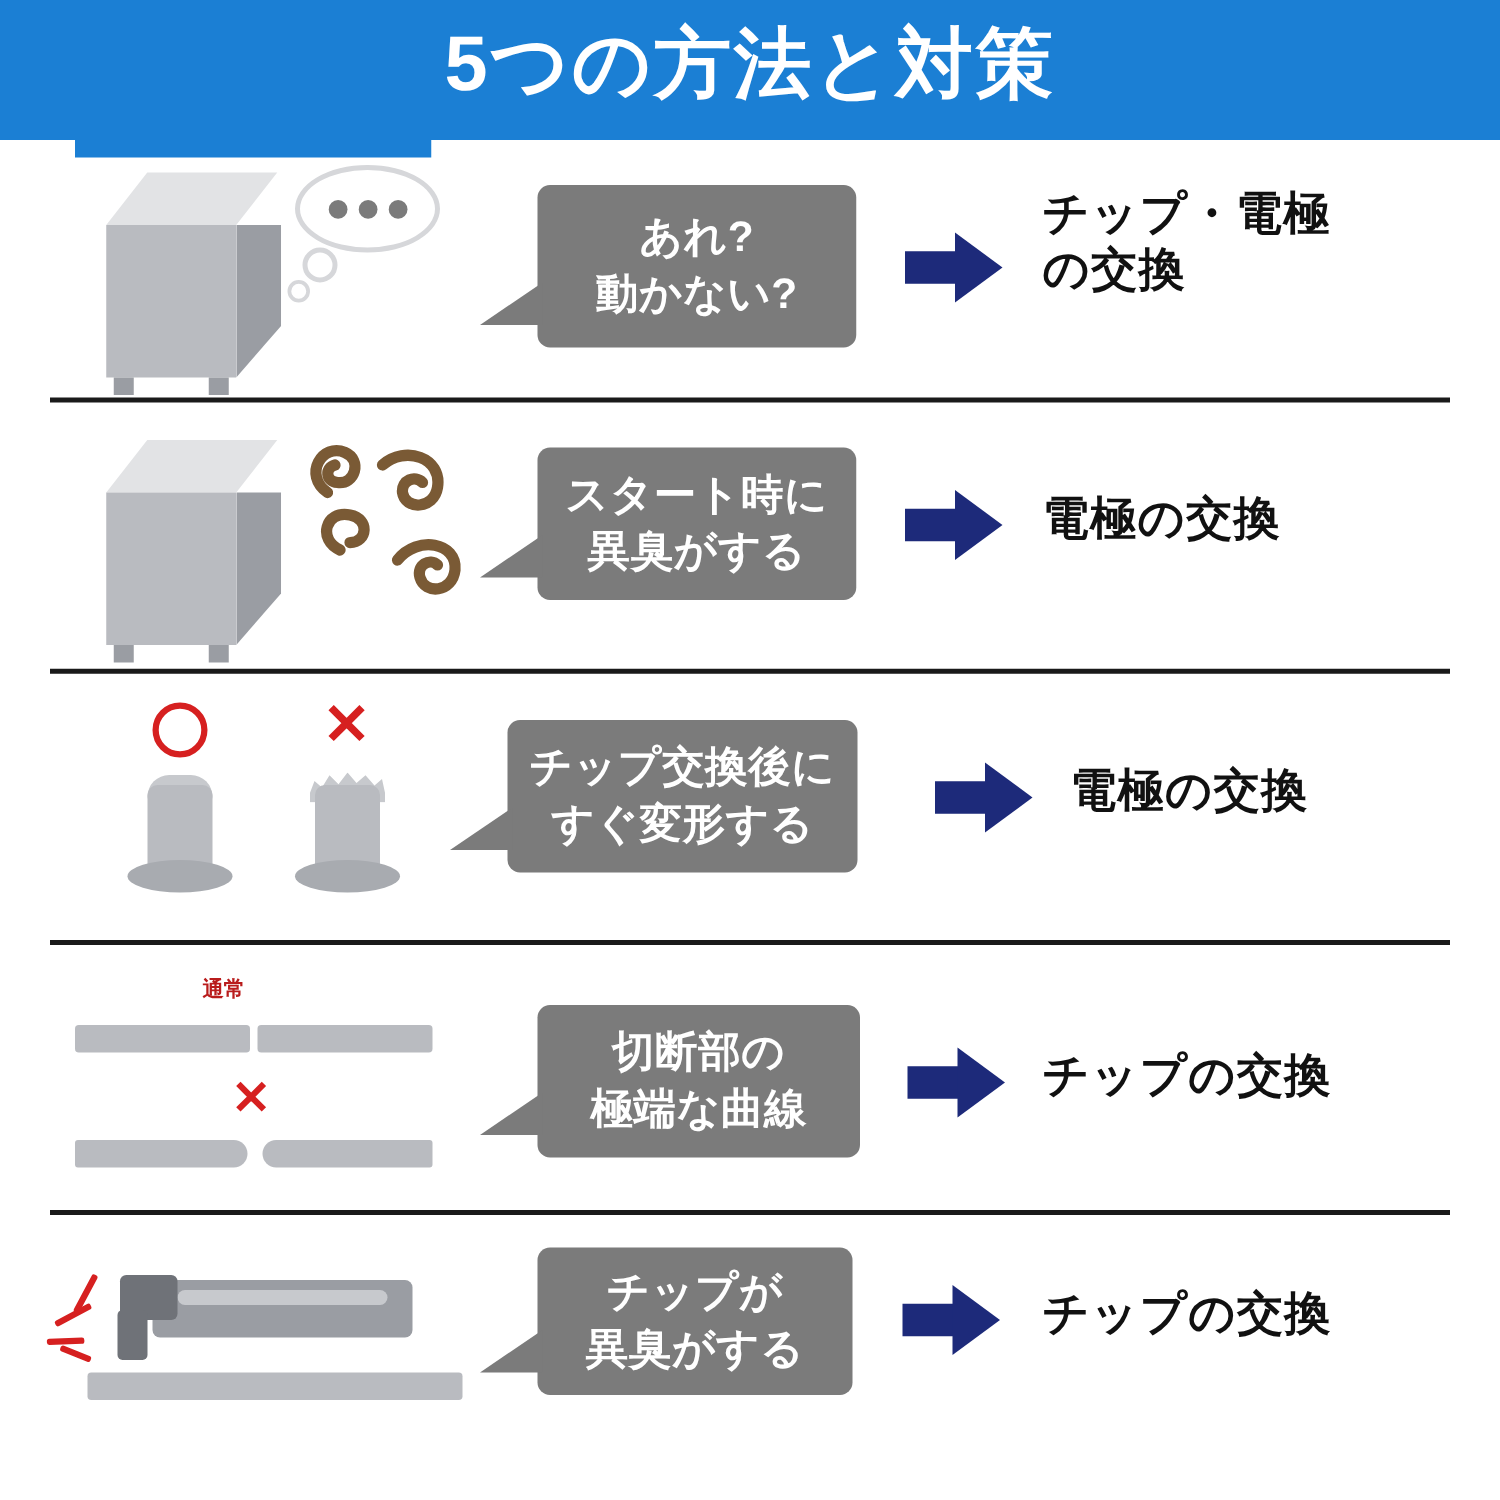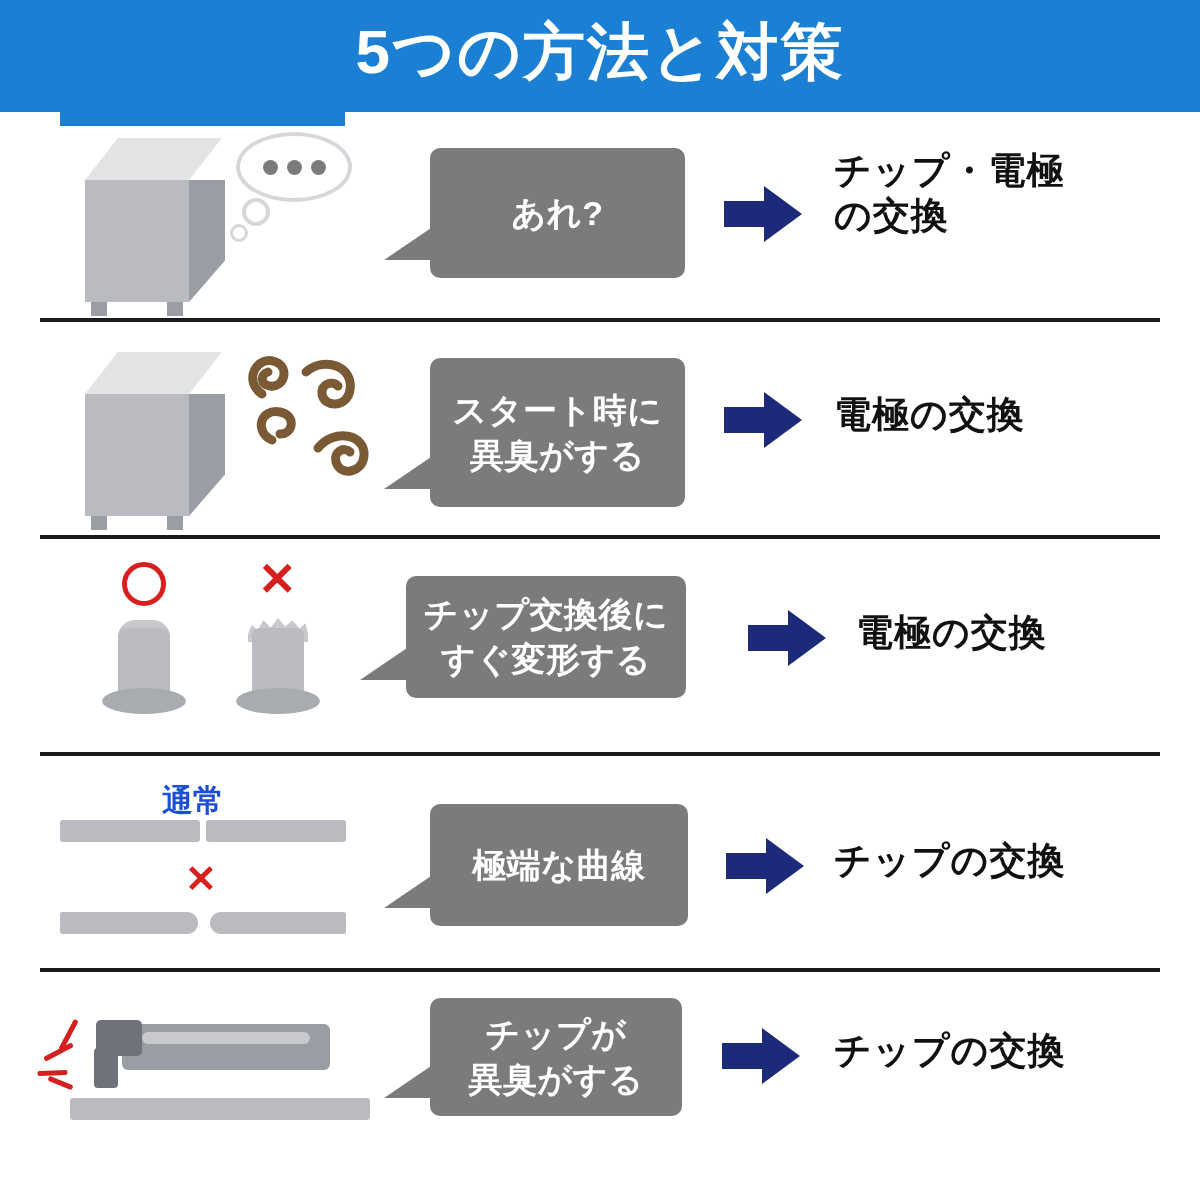--- a/index.html
+++ b/index.html
@@ -284,22 +284,22 @@
 
   
   .bar {
     position: absolute;
     height: 22px;
     background: #b9bbc0;
     border-radius: 3px;
   }
   .label-red {
     position: absolute;
-    color: #1d4ed8;
-    font-size: 31px;
+    color: #b91c1c;
+    font-size: 17px;
     font-weight: bold;
     white-space: nowrap;
   }
 
   
   .torch { position: absolute; }
   .torch .barrel {
     position: absolute;
     left: 52px; top: 10px;
     width: 208px; height: 46px;
@@ -365,20 +365,21 @@
           <span class="dot"></span>
           <span class="dot"></span>
         </div>
         <div class="b1"></div>
         <div class="b2"></div>
       </div>
     </div>
 
     <div class="bubble" style="left:430px;top:22px;width:255px;height:130px;">
       <div class="line">あれ?</div>
+      <div class="line">動かない?</div>
       <div class="tail"></div>
     </div>
 
     <div class="arrow" style="left:724px;top:60px;">
       <div class="shaft"></div>
       <div class="head"></div>
     </div>
 
     <div class="result" style="left:834px;top:22px;">
       <div>チップ・電極</div>
@@ -399,21 +400,21 @@
       <div class="smell" style="left:192px;top:6px;">
         <svg width="160" height="150" viewBox="0 0 160 150">
           <path d="M30 58 C10 44 26 18 44 26 C58 32 52 52 38 50 C28 49 28 38 36 36" stroke="#7a5a35" stroke-width="9" fill="none" stroke-linecap="round"></path>
           <path d="M74 36 C92 20 122 30 118 54 C115 72 92 72 90 58 C89 48 100 44 106 50" stroke="#7a5a35" stroke-width="9" fill="none" stroke-linecap="round"></path>
           <path d="M40 104 C22 96 28 72 48 76 C64 79 62 98 48 98" stroke="#7a5a35" stroke-width="9" fill="none" stroke-linecap="round"></path>
           <path d="M86 112 C102 92 134 98 132 120 C130 138 108 140 104 126 C101 116 112 110 118 116" stroke="#7a5a35" stroke-width="9" fill="none" stroke-linecap="round"></path>
         </svg>
       </div>
     </div>
 
-    <div class="bubble" style="left:430px;top:28px;width:255px;height:149px;text-align:right;">
+    <div class="bubble" style="left:430px;top:28px;width:255px;height:122px;text-align:right;">
       <div class="line">スタート時に</div>
       <div class="line">異臭がする</div>
       <div class="tail"></div>
     </div>
 
     <div class="arrow" style="left:724px;top:62px;">
       <div class="shaft"></div>
       <div class="head"></div>
     </div>
 
@@ -462,20 +463,21 @@
       <div class="label-red" style="left:122px;top:16px;">通常</div>
       <div class="bar" style="left:20px;top:56px;width:140px;"></div>
       <div class="bar" style="left:166px;top:56px;width:140px;"></div>
 
       <div class="mark-x" style="left:145px;top:96px;font-size:38px;">✕</div>
       <div class="bar" style="left:20px;top:148px;width:138px;border-radius:3px 14px 14px 3px;"></div>
       <div class="bar" style="left:170px;top:148px;width:136px;border-radius:14px 3px 3px 14px;"></div>
     </div>
 
     <div class="bubble" style="left:430px;top:40px;width:258px;height:122px;">
+      <div class="line">切断部の</div>
       <div class="line">極端な曲線</div>
       <div class="tail"></div>
     </div>
 
     <div class="arrow" style="left:726px;top:74px;">
       <div class="shaft"></div>
       <div class="head"></div>
     </div>
 
     <div class="result" style="left:834px;top:74px;">

